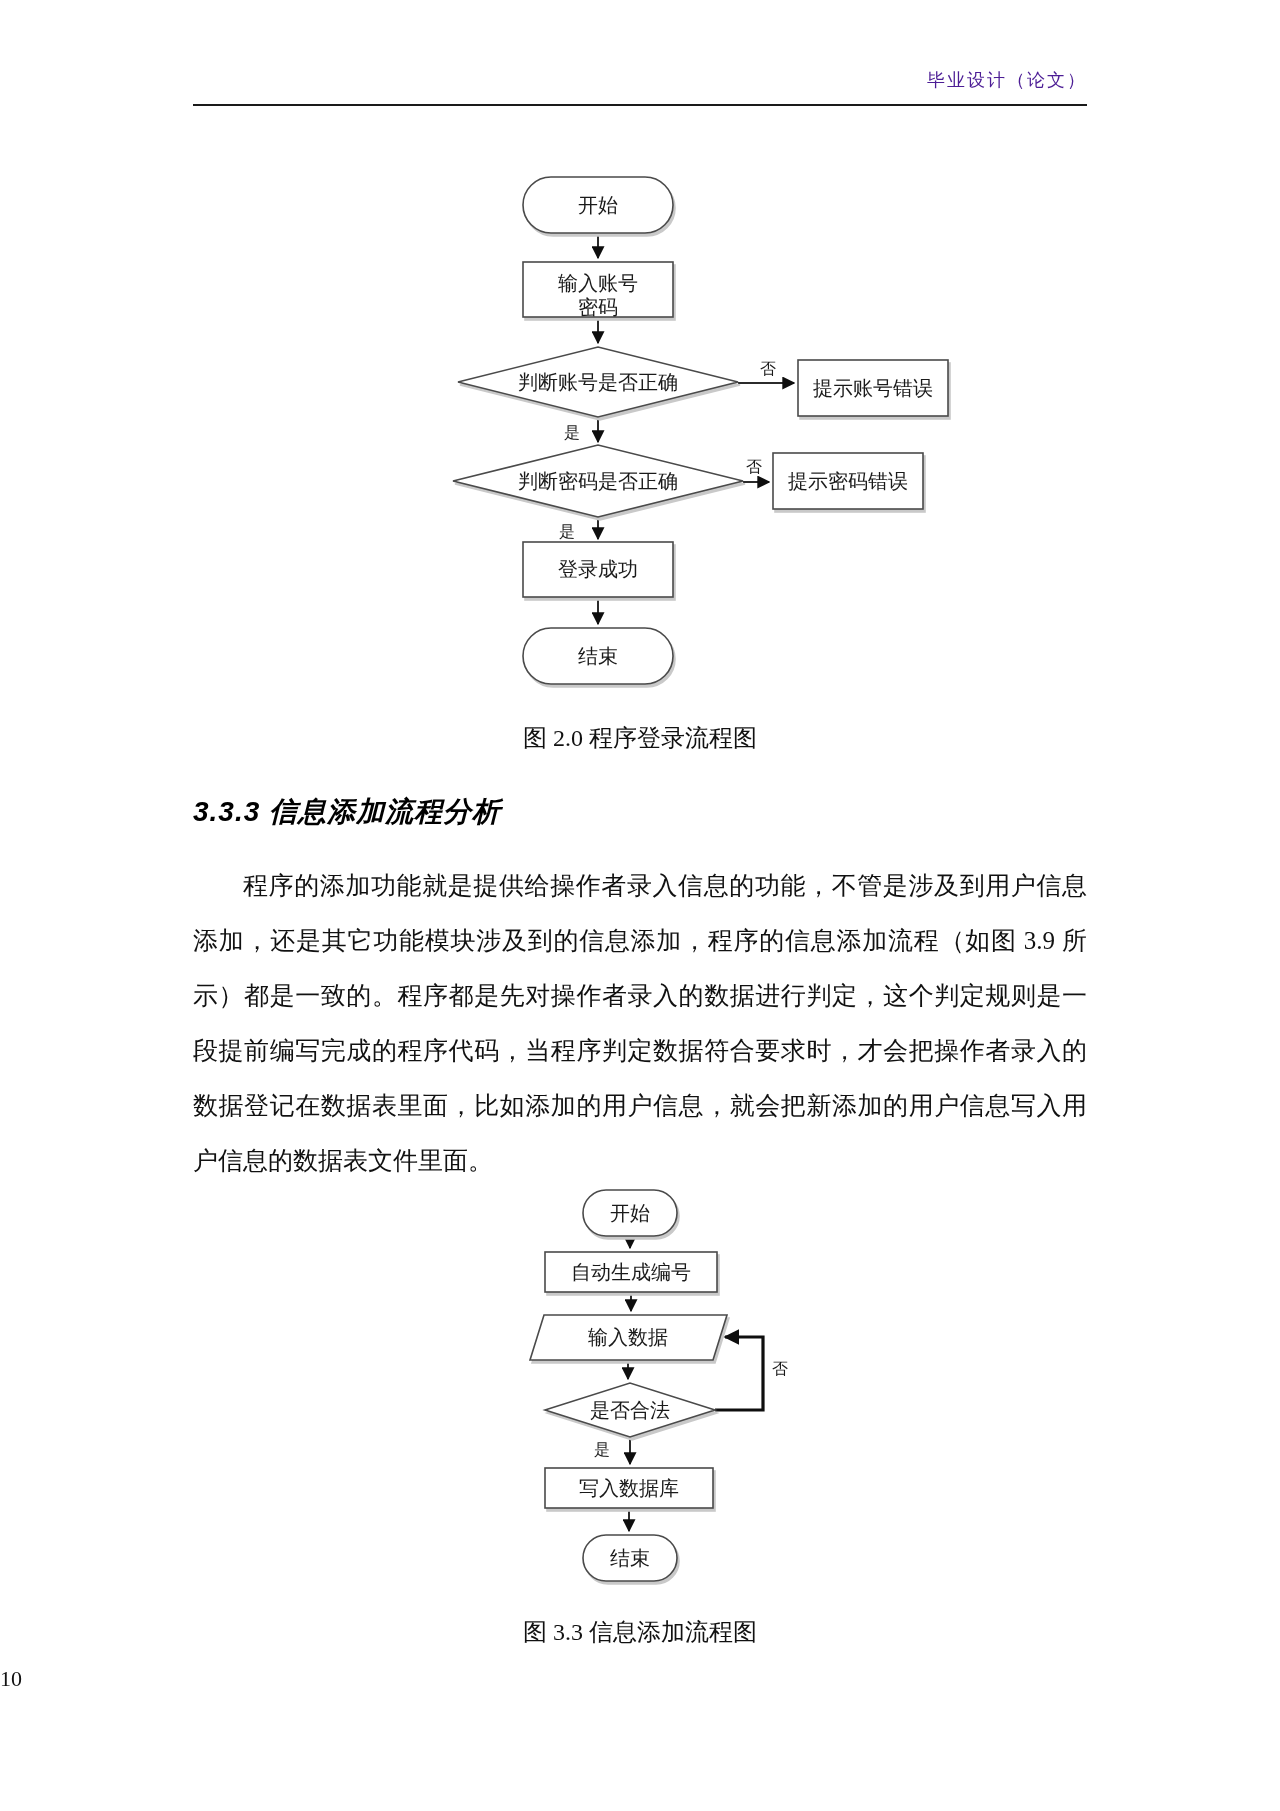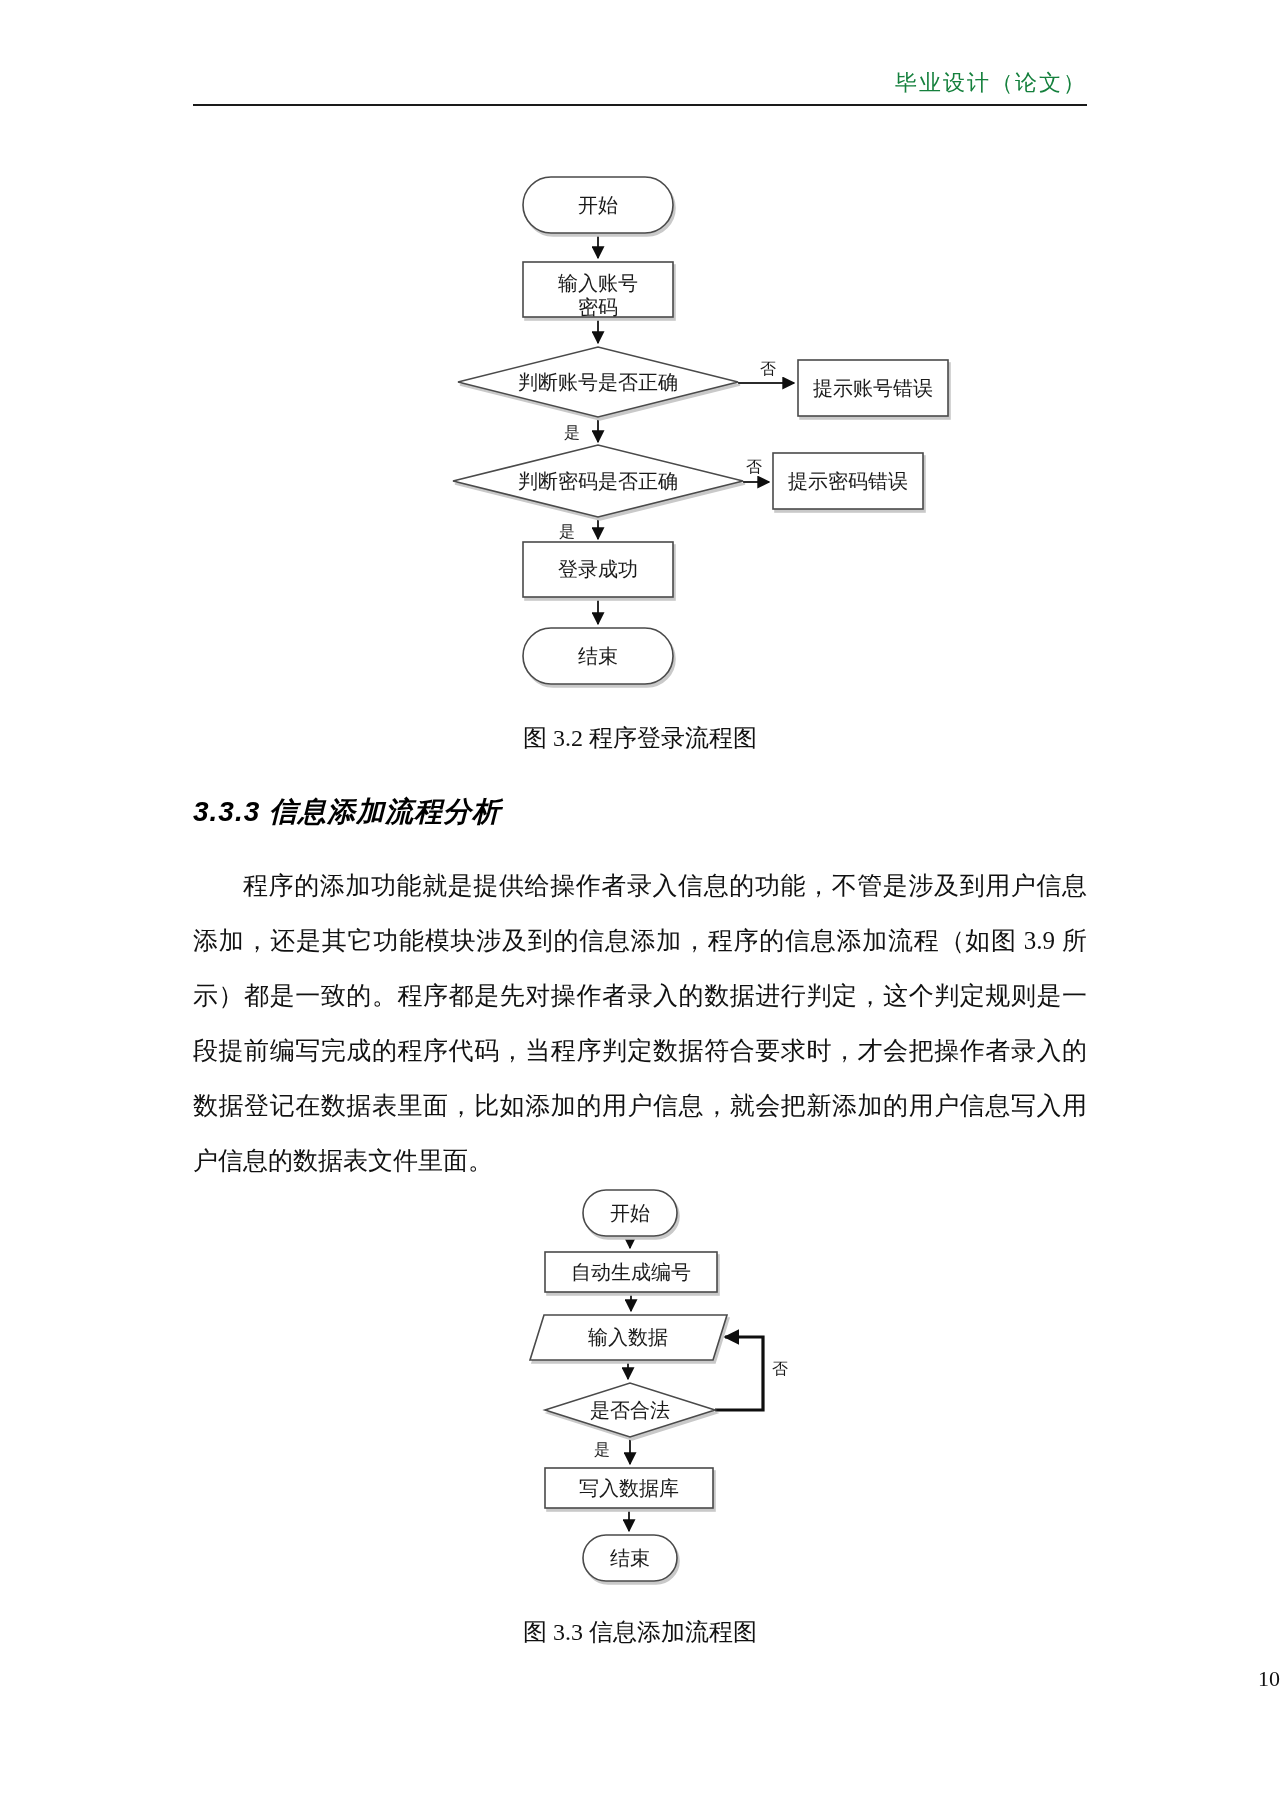--- a/index.html
+++ b/index.html
@@ -6,21 +6,21 @@
   .page{
     position:relative;
     width:1280px;height:1811px;
     background:#ffffff;
     font-family:"Liberation Serif", serif;
     color:#1a1a1a;
     overflow:hidden;
   }
   .header-title{
     position:absolute;top:68px;right:193px;
-    font-size:22px;letter-spacing:2px;color:#15803d;
+    font-size:18px;letter-spacing:2px;color:#4c1d95;
   }
   .header-rule{
     position:absolute;top:104px;left:193px;width:894px;height:2px;
     background:#1a1a1a;
   }
   .fc-svg{position:absolute;}
   .shape{
     fill:#ffffff;stroke:#4a4a4a;stroke-width:1.6px;
     filter:drop-shadow(2.5px 3px 0.5px #c9c9c9);
   }
@@ -48,21 +48,21 @@
     font-weight:bold;font-size:28px;color:#000;
     letter-spacing:1px;
     font-style:italic;
   }
   .body-paragraph{
     position:absolute;top:858px;left:193px;width:894px;
     font-size:25px;line-height:55px;
     text-align:justify;text-indent:2em;color:#111;
   }
   .page-number{
-    position:absolute;top:1666px;left:0;width:1280px;text-align:right;
+    position:absolute;top:1666px;left:0;width:1280px;text-align:left;
     font-size:22px;color:#111;
   }
 </style>
 </head>
 <body>
 
 <div class="page">
 
   <div class="header-title">毕业设计（论文）</div>
   <div class="header-rule"></div>
@@ -121,21 +121,21 @@
       <rect class="shape" x="123" y="392" width="150" height="55"></rect>
       <text class="node-text" x="198" y="419">登录成功</text>
     </g>
 
     <g>
       <rect class="shape" x="123" y="478" width="150" height="56" rx="28"></rect>
       <text class="node-text" x="198" y="506">结束</text>
     </g>
   </svg>
 
-  <div class="fig-caption caption-32">图 3.2  程序登录流程图</div>
+  <div class="fig-caption caption-32">图 2.0  程序登录流程图</div>
 
   <div class="section-heading">3.3.3  信息添加流程分析</div>
 
   <div class="body-paragraph">程序的添加功能就是提供给操作者录入信息的功能，不管是涉及到用户信息添加，还是其它功能模块涉及到的信息添加，程序的信息添加流程（如图 3.9 所示）都是一致的。程序都是先对操作者录入的数据进行判定，这个判定规则是一段提前编写完成的程序代码，当程序判定数据符合要求时，才会把操作者录入的数据登记在数据表里面，比如添加的用户信息，就会把新添加的用户信息写入用户信息的数据表文件里面。</div>
 
   <svg class="fc-svg" style="left:480px;top:1185px;" width="340" height="410" viewBox="0 0 340 410">
     <defs>
       <marker id="arr2" viewBox="0 0 10 10" refX="9" refY="5" markerWidth="6.5" markerHeight="6.5" orient="auto">
         <path d="M0,0 L10,5 L0,10 z" fill="#0e0e0e"></path>
       </marker>

